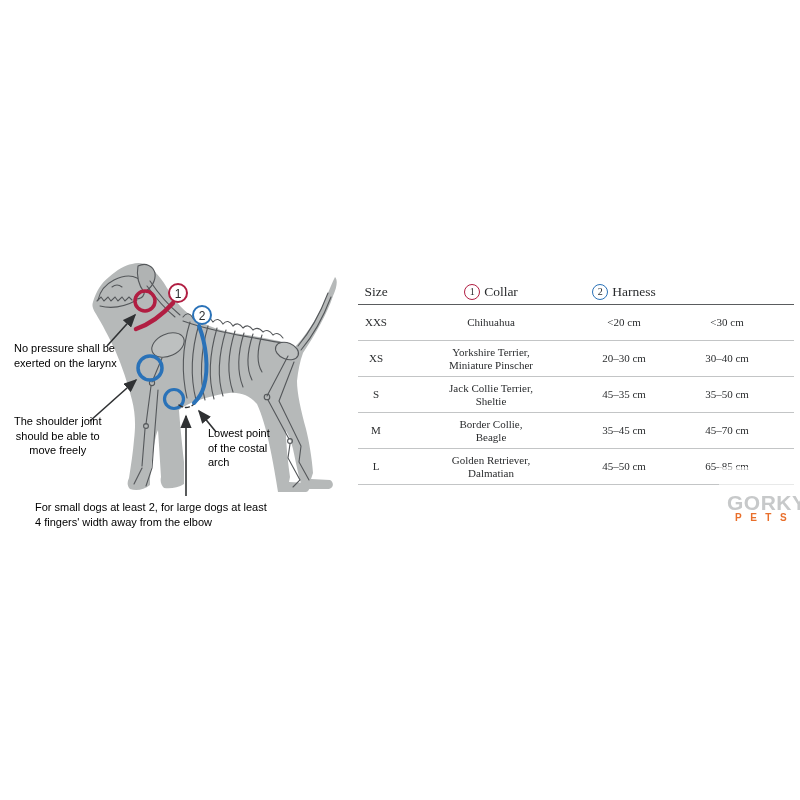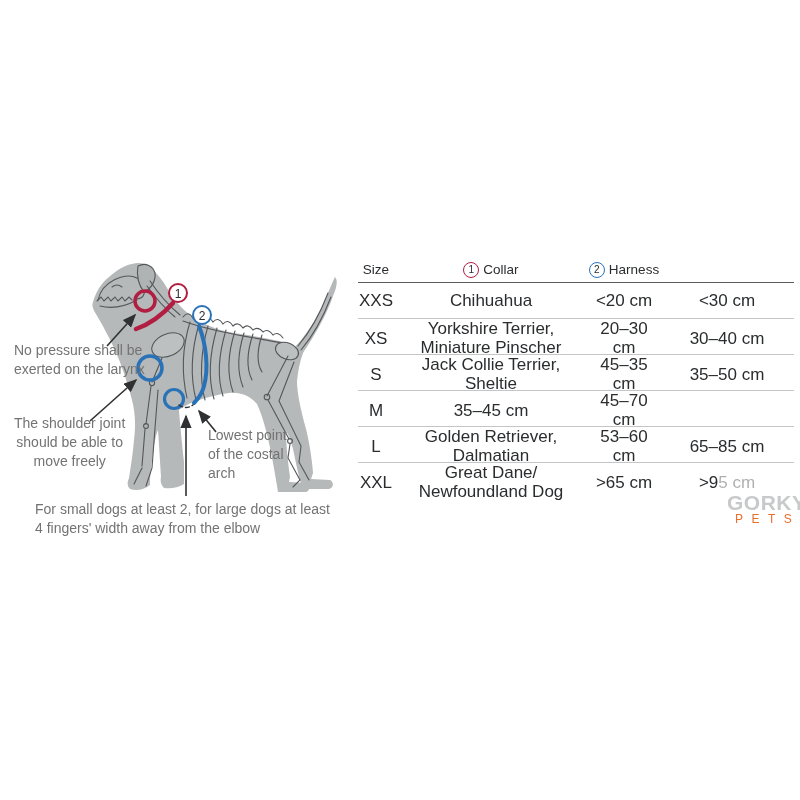--- a/index.html
+++ b/index.html
@@ -3,36 +3,36 @@
 <meta charset="utf-8">
 <style>
   html,body{margin:0;padding:0;}
   body{
     width:800px;height:800px;background:#ffffff;position:relative;
     font-family:"Liberation Sans", sans-serif;color:#2a2c2e;overflow:hidden;
   }
   .abs{position:absolute;}
   
   .note{
-    position:absolute;font-size:14px;line-height:1.34;color:#737373;
+    position:absolute;font-size:11px;line-height:1.34;color:#000000;
     white-space:pre-line;
   }
   .note.center{text-align:left;}
   
   .size-table{
-    position:absolute;left:358px;top:257px;width:436px;z-index:1;
+    position:absolute;left:358px;top:279px;width:436px;z-index:1;font-family:Liberation Serif, serif;
   }
   .trow{
     display:grid;grid-template-columns:36px 194px 72px 134px;
     align-items:center;border-bottom:1px solid #c3c5c6;height:35px;
   }
   .trow.header{height:25px;border-bottom:1.5px solid #5a5c5e;}
   .trow.last{border-bottom:none;}
   .tcell{
-    text-align:center;font-size:17px;line-height:1.12;white-space:pre-line;
+    text-align:center;font-size:11px;line-height:1.12;white-space:pre-line;
     display:flex;align-items:center;justify-content:center;
   }
   .trow.header .tcell{font-size:13.5px;}
   .badge{
     display:inline-flex;align-items:center;justify-content:center;
     width:14px;height:14px;border-radius:50%;font-size:10px;color:#2a2c2e;
     margin-right:4px;flex:none;background:#fff;
   }
   .badge.red{border:1.5px solid #b11e42;}
   .badge.blue{border:1.5px solid #2a72b8;}
@@ -40,21 +40,21 @@
   .wm-box{
     position:absolute;left:719px;top:467px;width:81px;height:81px;
     background:rgba(255,255,255,0.62);z-index:2;
   }
   .wm-brand{
     position:absolute;left:727px;top:491px;z-index:3;
     font-size:21px;font-weight:bold;letter-spacing:0.5px;color:#c7c9ca;
   }
   .wm-sub{
     position:absolute;left:735px;top:512px;z-index:3;
-    font-size:12px;font-weight:normal;letter-spacing:8.5px;color:#e96f2b;
+    font-size:10px;font-weight:bold;letter-spacing:8.5px;color:#e96f2b;
   }
   svg{display:block;}
 </style>
 </head>
 <body>
 
 <svg class="abs" style="left:0;top:0;" width="360" height="560" viewBox="0 0 360 560">
   <defs>
     <marker id="ah" markerWidth="9" markerHeight="7" refX="7.5" refY="3.5" orient="auto">
       <path d="M0,0 L8.5,3.5 L0,7 Z" fill="#2f3133"></path>
@@ -224,34 +224,29 @@
   </div>
   <div class="trow">
     <div class="tcell">S</div>
     <div class="tcell">Jack Collie Terrier,
 Sheltie</div>
     <div class="tcell">45–35 cm</div>
     <div class="tcell">35–50 cm</div>
   </div>
   <div class="trow">
     <div class="tcell">M</div>
+    <div class="tcell">Border Collie,
+Beagle</div>
     <div class="tcell">35–45 cm</div>
     <div class="tcell">45–70 cm</div>
   </div>
   <div class="trow">
     <div class="tcell">L</div>
     <div class="tcell">Golden Retriever,
 Dalmatian</div>
-    <div class="tcell">53–60 cm</div>
+    <div class="tcell">45–50 cm</div>
     <div class="tcell">65–85 cm</div>
-  </div>
-  <div class="trow last">
-    <div class="tcell">XXL</div>
-    <div class="tcell">Great Dane/
-Newfoundland Dog</div>
-    <div class="tcell">&gt;65 cm</div>
-    <div class="tcell">&gt;95 cm</div>
   </div>
 </div>
 
 <div class="wm-box"></div>
 <div class="wm-brand">GORKY</div>
 <div class="wm-sub">PETS</div>
 
 </body></html>

